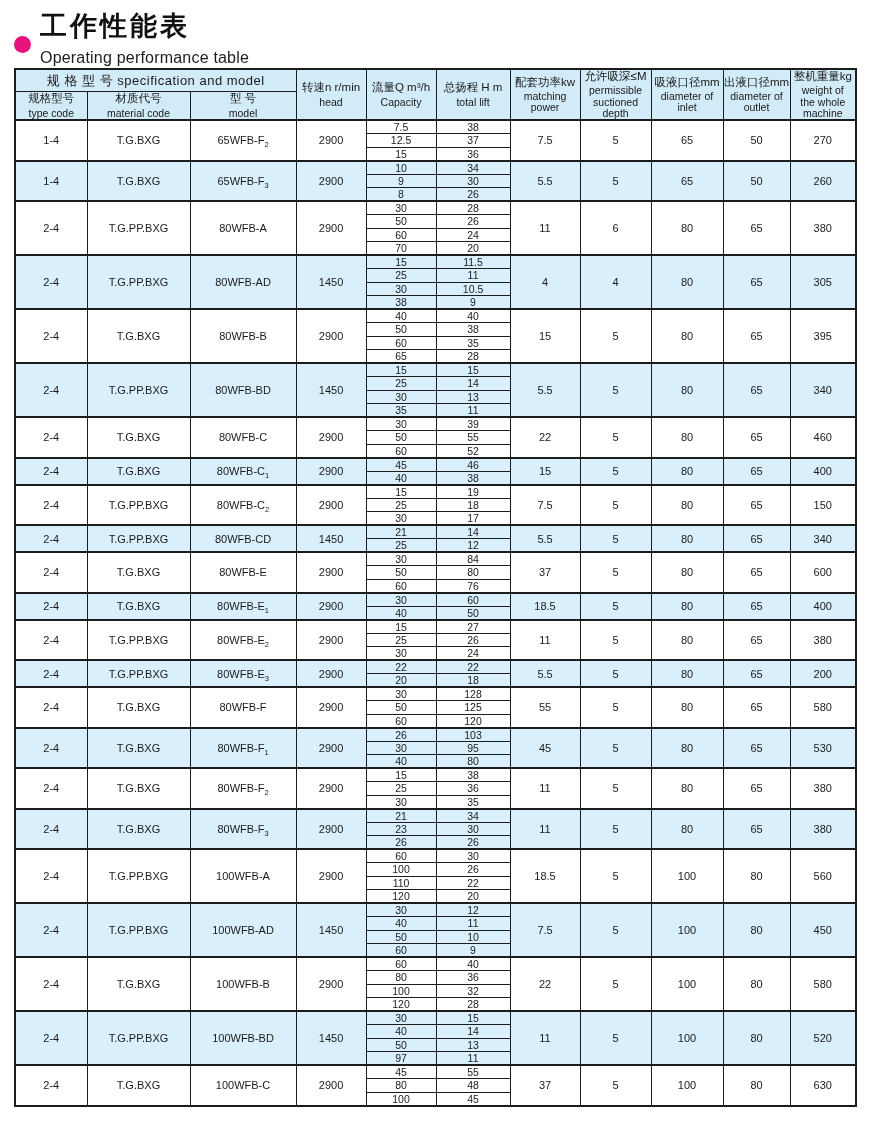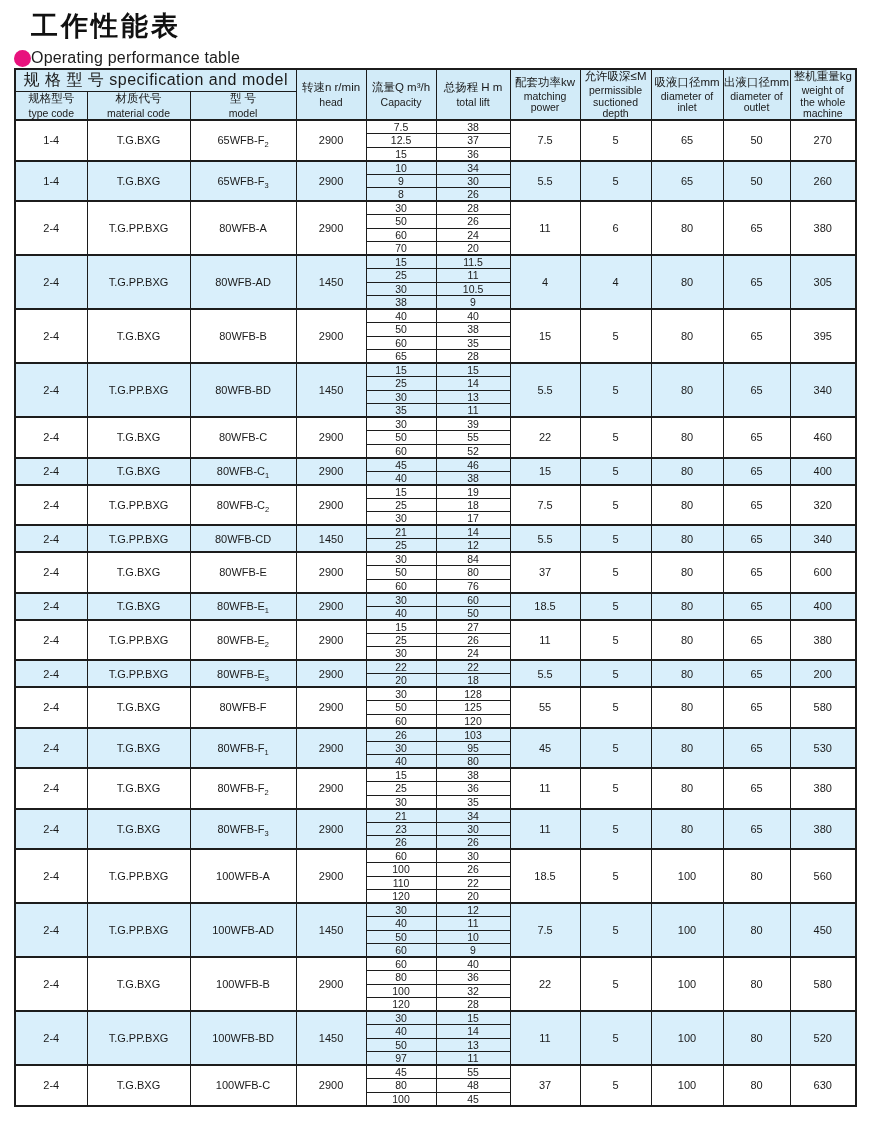--- a/index.html
+++ b/index.html
@@ -9,39 +9,39 @@
     --border:#1c1c1c;
     --ink:#1a1a1a;
   }
   *{box-sizing:border-box;}
   html,body{margin:0;padding:0;}
   body{
     width:869px;height:1128px;background:#ffffff;position:relative;
     font-family:"Liberation Sans","DejaVu Sans",sans-serif;color:var(--ink);
     overflow:hidden;
   }
-  .title-row{position:absolute;top:11px;left:14px;display:flex;align-items:flex-end;}
+  .title-row{position:absolute;top:11px;left:14px;display:flex;align-items:center;gap:9px;}
   .dot{width:17px;height:17px;border-radius:50%;background:var(--accent);margin-top:10px;flex:0 0 auto;}
   .titles h1{margin:0;font-size:27px;font-weight:bold;letter-spacing:3px;line-height:1.15;color:#111;}
   .titles .subtitle{font-size:16px;margin-top:7px;color:#1d1d1d;letter-spacing:0.2px;}
 
   table.perf{
     position:absolute;left:14px;top:68px;width:841px;
     border-collapse:collapse;table-layout:fixed;
     border:2px solid var(--border);
   }
   .perf th,.perf td{
     border:1px solid var(--border);
     text-align:center;vertical-align:middle;
     padding:0;overflow:hidden;color:var(--ink);
   }
   .perf thead th{background:var(--header-bg);font-weight:normal;}
   .perf thead tr.hdr-top{height:22px;}
   .perf thead tr.hdr-sub{height:28px;}
-  .spec-group{font-size:16px;letter-spacing:0.5px;}
+  .spec-group{font-size:13px;letter-spacing:0.5px;}
   .hdr-cn{display:block;font-size:11.5px;line-height:1.15;}
   .hdr-en{display:block;font-size:10.5px;line-height:1.08;white-space:pre-line;margin-top:2px;}
   .perf tbody tr{height:13.5px;}
   .perf tbody td{font-size:10.5px;line-height:12px;background:#ffffff;}
   .perf tbody td.main{font-size:11px;}
   .perf tbody tr.shade td{background:var(--stripe-bg);}
   .perf tbody tr.group-start td{border-top:2px solid var(--border);}
   .perf sub{font-size:7.5px;line-height:0;}
 </style>
 </head>
@@ -311,21 +311,21 @@
         <td class="main" rowspan="3">2-4</td>
         <td class="main" rowspan="3">T.G.PP.BXG</td>
         <td class="main" rowspan="3">80WFB-C<sub>2</sub></td>
         <td class="main" rowspan="3">2900</td>
         <td class="sub">15</td>
         <td class="sub">19</td>
         <td class="main" rowspan="3">7.5</td>
         <td class="main" rowspan="3">5</td>
         <td class="main" rowspan="3">80</td>
         <td class="main" rowspan="3">65</td>
-        <td class="main" rowspan="3">320</td>
+        <td class="main" rowspan="3">150</td>
       </tr>
       <tr>
         <td class="sub">25</td>
         <td class="sub">18</td>
       </tr>
       <tr>
         <td class="sub">30</td>
         <td class="sub">17</td>
       </tr>
       <tr class="shade group-start">

